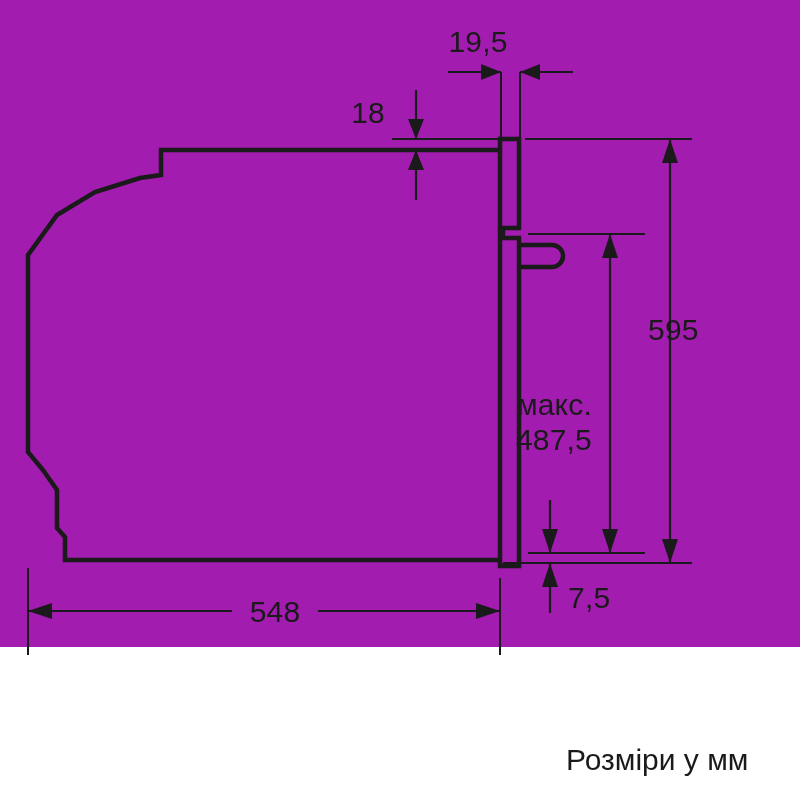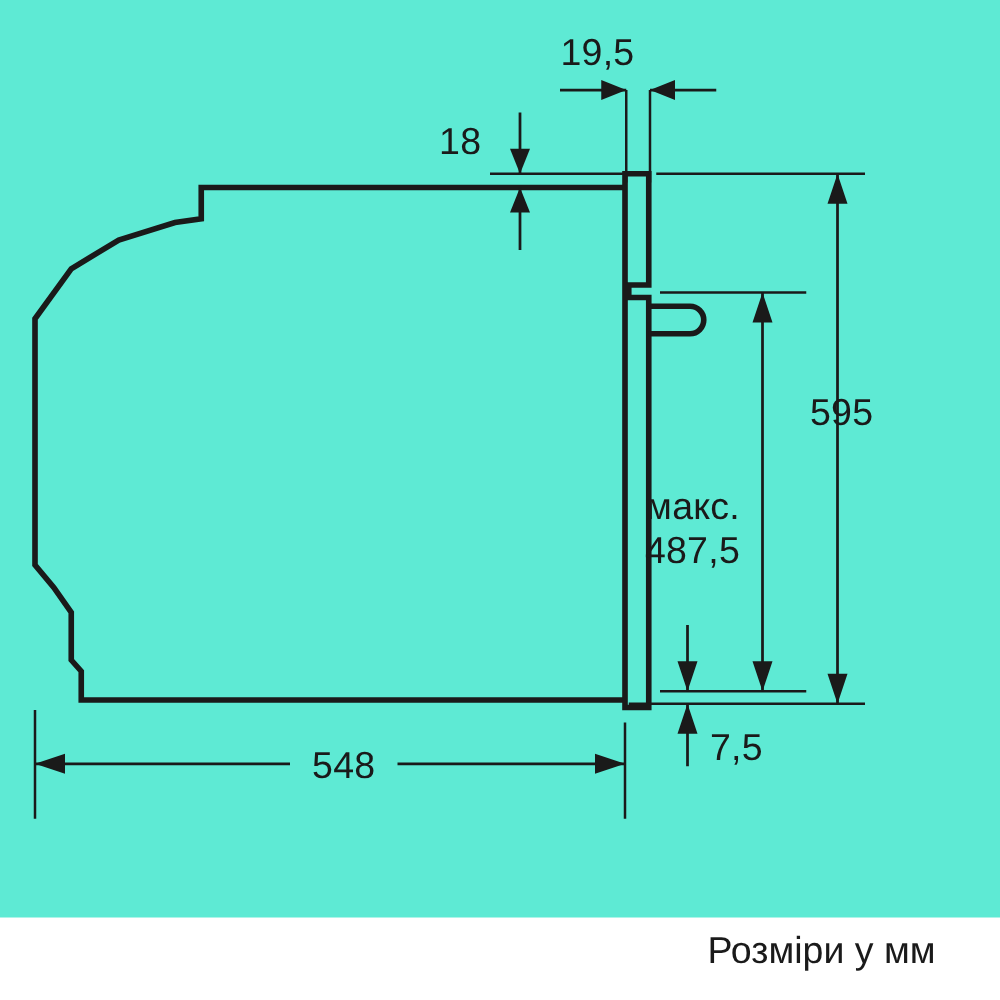--- a/index.html
+++ b/index.html
@@ -9,22 +9,22 @@
   }
   body {
     width: 800px;
     height: 800px;
     font-family: "Liberation Sans", sans-serif;
     overflow: hidden;
   }
   #drawing-root {
     position: relative;
     width: 800px;
-    height: 734px;
-    background: #5eead4;
+    height: 647px;
+    background: #a21caf;
   }
   svg#tech-drawing {
     display: block;
     width: 800px;
     height: 800px;
   }
   .outline {
     fill: none;
     stroke: #1a1a1a;
     stroke-width: 4.5;

